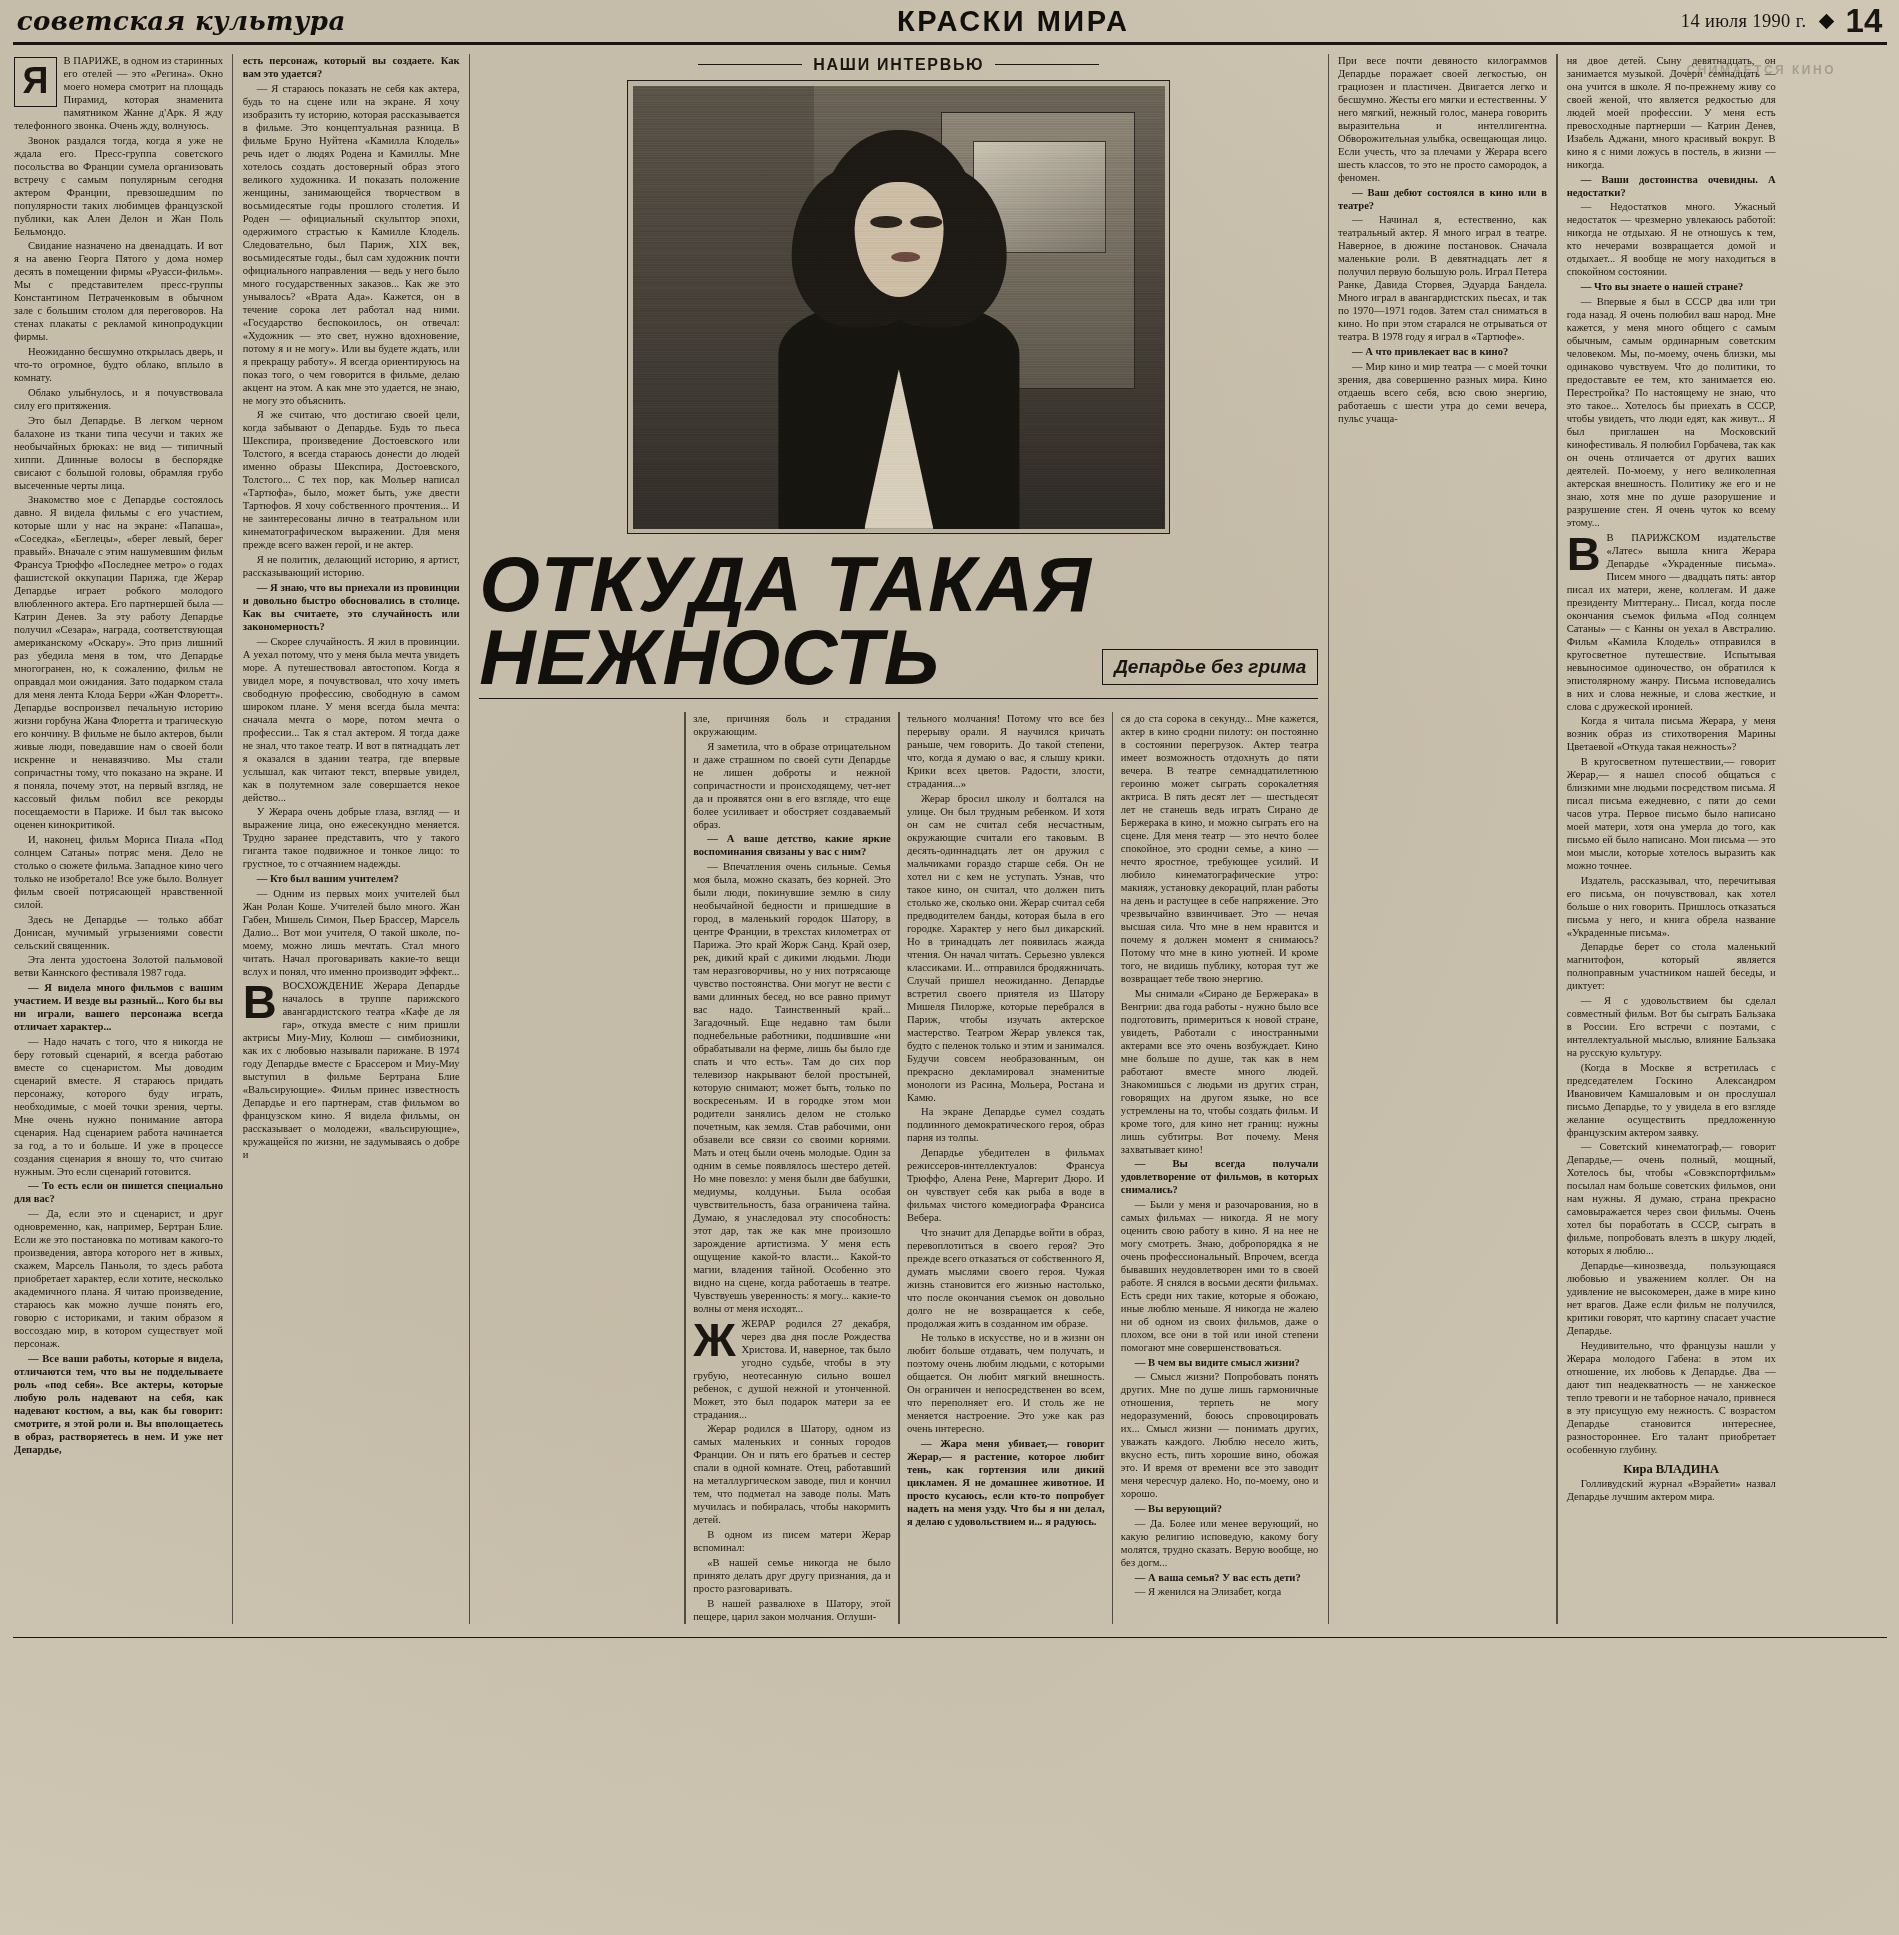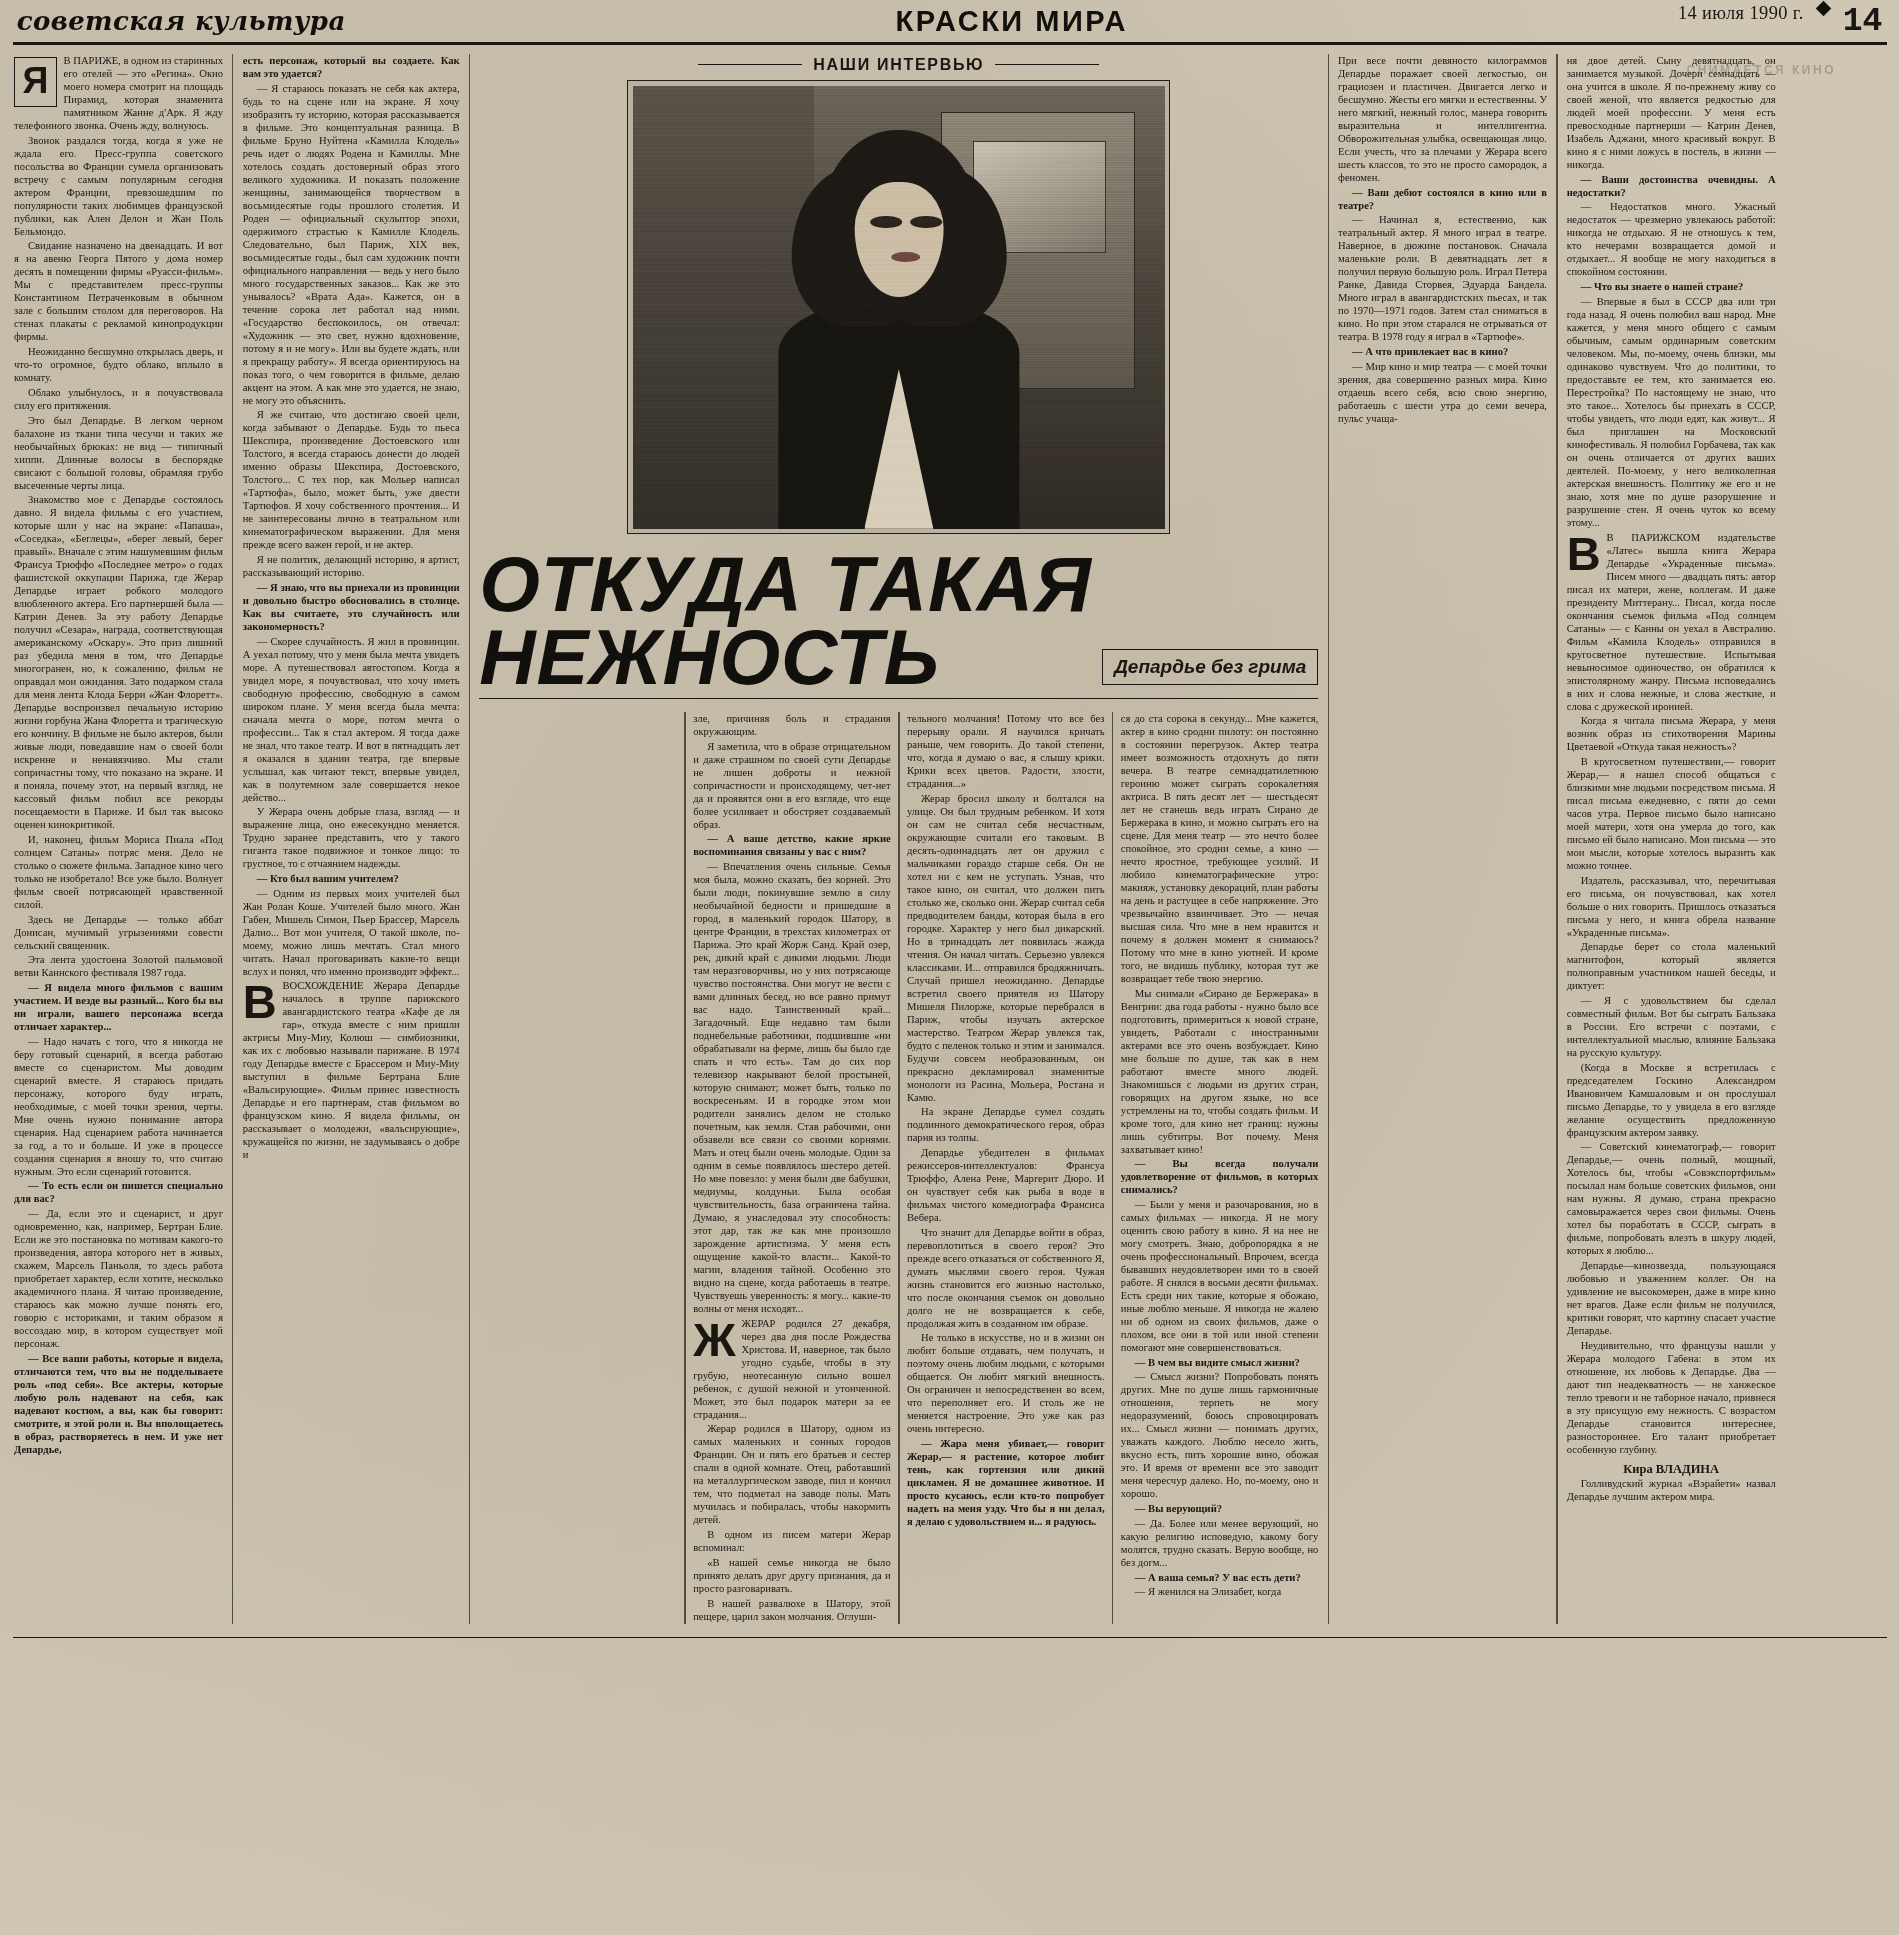--- a/index.html
+++ b/index.html
@@ -39,33 +39,33 @@
   }
   .masthead .center{
     font-family:"Liberation Sans", sans-serif;
     font-weight:bold;
     font-size:29px;
     letter-spacing:2.5px;
     color:#12100d;
   }
   .masthead .right{
     display:flex;
-    align-items:flex-start;
+    align-items:center;
     gap:14px;
     font-size:18.4px;
   }
   .masthead .date{
     font-family:"Liberation Serif", serif;
     letter-spacing:0.4px;
   }
   .masthead .diamond{
     width:11px;height:11px;background:#12100d;transform:rotate(45deg);
   }
   .masthead .pagenum{
-    font-family:Liberation Mono, monospace;
+    font-family:Liberation Sans, sans-serif;
     font-weight:bold;
     font-size:33px;
   }
   .rule{
     height:2.9px;background:#1a1713;margin:0 12.5px;
   }
   .rule.thin{height:1.3px;}
   
   .content{
     display:flex;

